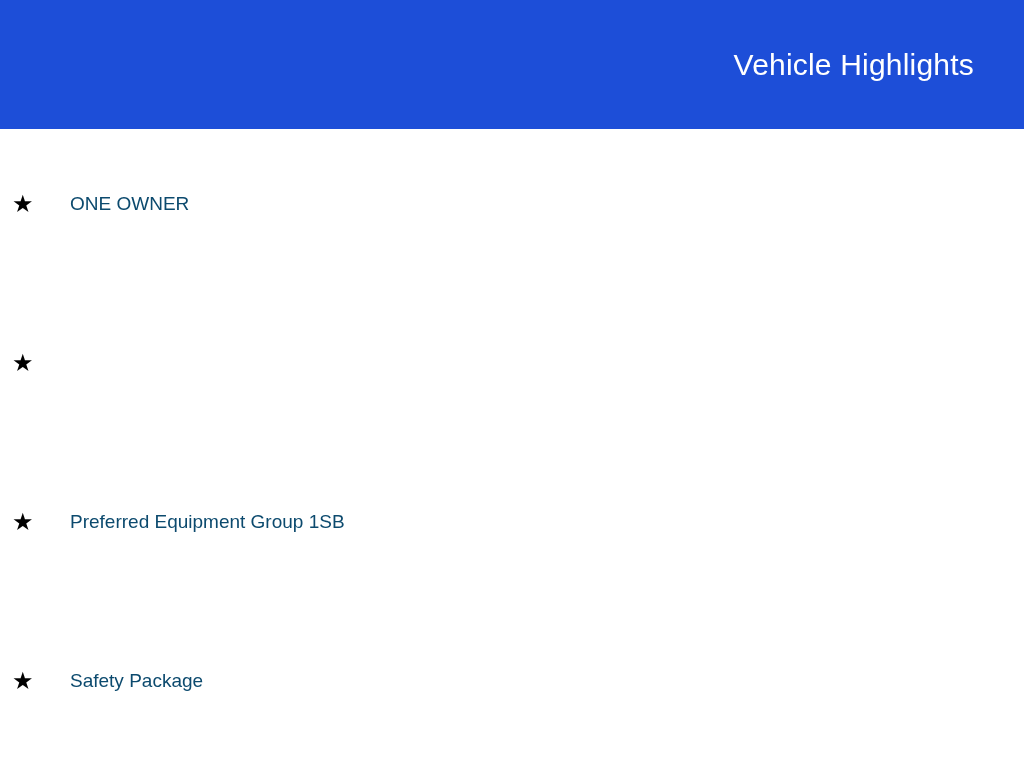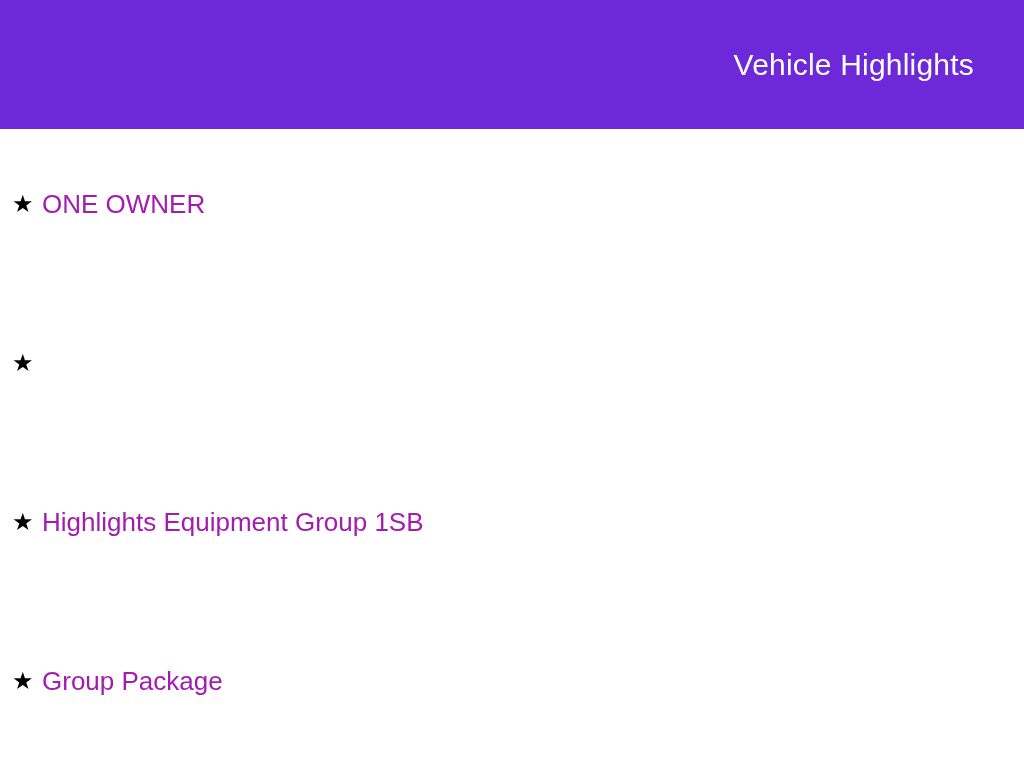--- a/index.html
+++ b/index.html
@@ -15,21 +15,21 @@
   }
   .page {
     position: relative;
     width: 1024px;
     height: 768px;
     background: #ffffff;
   }
   .header-bar {
     width: 100%;
     height: 129px;
-    background: #6d28d9;
+    background: #1d4ed8;
     display: flex;
     align-items: center;
     justify-content: flex-end;
     box-sizing: border-box;
     padding-right: 50px;
   }
   .header-title {
     color: #ffffff;
     font-size: 30px;
     line-height: 34px;
@@ -49,25 +49,26 @@
   }
   .bullet-star {
     flex: 0 0 auto;
     width: 30px;
     font-size: 24px;
     line-height: 30px;
     color: #000000;
     text-align: left;
   }
   .highlight-label {
-    font-size: 26px;
+    font-size: 19px;
     line-height: 30px;
-    color: #a21caf;
+    color: #0c4a6e;
     font-weight: 400;
     white-space: nowrap;
+    margin-left: 28px;
   }
 </style>
 </head>
 <body>
 
 <div class="page">
 
   <div class="header-bar">
     <div class="header-title">Vehicle Highlights</div>
   </div>
@@ -78,23 +79,23 @@
       <span class="bullet-star">★</span>
       <span class="highlight-label">ONE OWNER</span>
     </div>
 
     <div class="highlight-row">
       <span class="bullet-star">★</span>
     </div>
 
     <div class="highlight-row">
       <span class="bullet-star">★</span>
-      <span class="highlight-label">Highlights Equipment Group 1SB</span>
+      <span class="highlight-label">Preferred Equipment Group 1SB</span>
     </div>
 
     <div class="highlight-row">
       <span class="bullet-star">★</span>
-      <span class="highlight-label">Group Package</span>
+      <span class="highlight-label">Safety Package</span>
     </div>
 
   </div>
 
 </div>
 
 </body></html>

